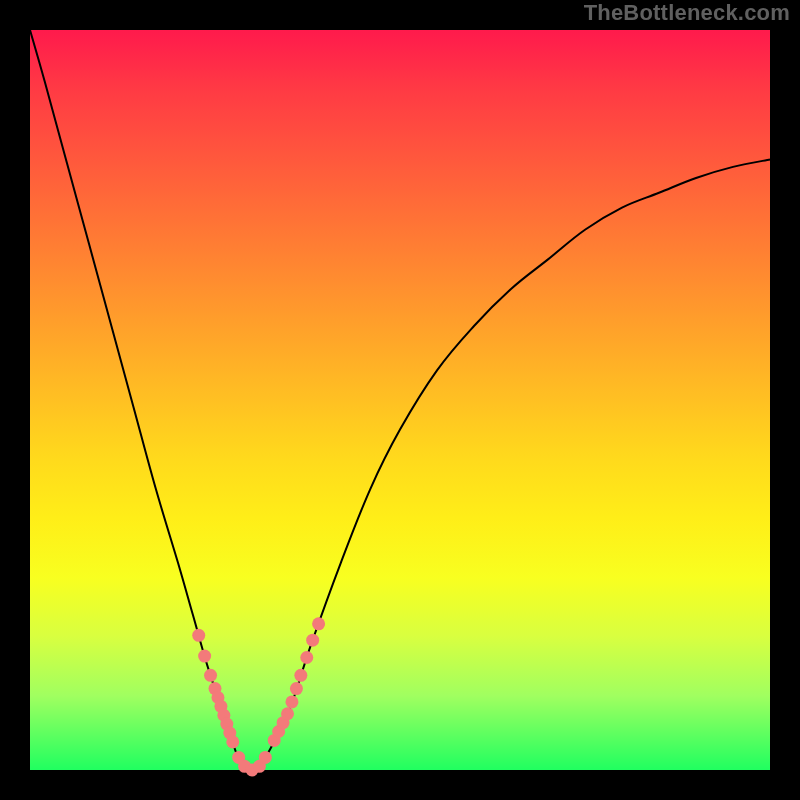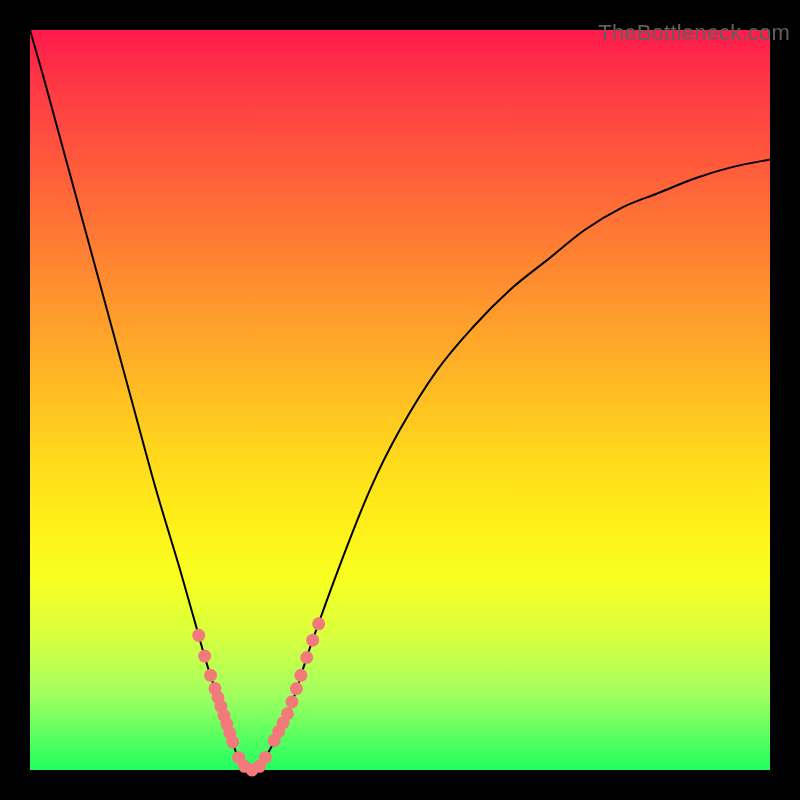--- a/index.html
+++ b/index.html
@@ -12,25 +12,25 @@
     font-family: Arial, Helvetica, sans-serif;
   }
   .outer {
     position: relative;
     width: 800px;
     height: 800px;
     background: #000;
   }
   .watermark {
     position: absolute;
-    top: 20px;
+    top: 0;
     right: 10px;
     color: #606060;
     font-size: 22px;
-    font-weight: 400;
+    font-weight: 700;
     letter-spacing: 0.2px;
     z-index: 10;
   }
   .plot-area {
     position: absolute;
     left: 30px;
     top: 30px;
     width: 740px;
     height: 740px;
     background: linear-gradient(to bottom,

